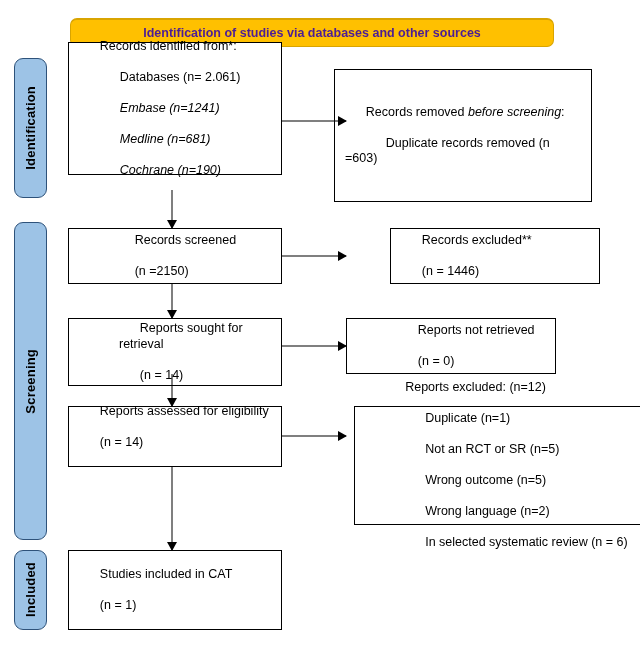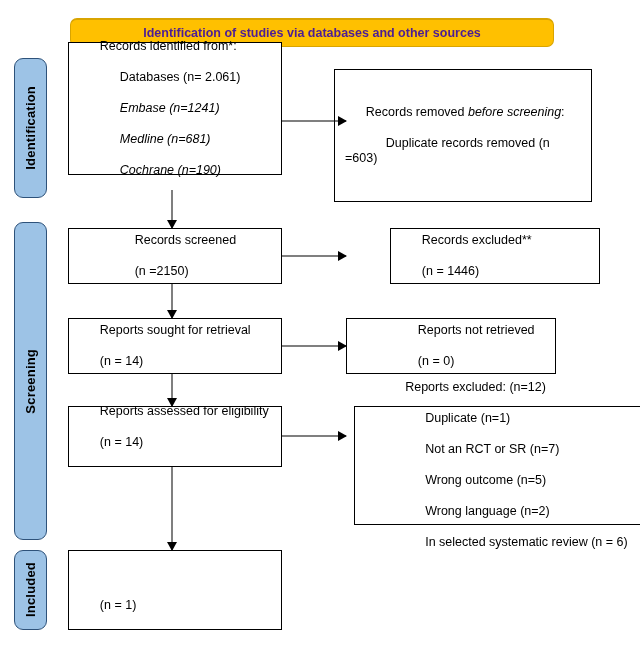--- a/index.html
+++ b/index.html
@@ -85,21 +85,21 @@
   }
   .node-box .node-text.indent-block { display: block; }
 
   .ital { font-style: italic; }
   .ind  { display: inline-block; width: 20px; }
 
   #box-identified       { left: 68px;  top: 42px;  width: 214px; height: 133px; }
   #box-removed          { left: 334px; top: 57px;  width: 258px; height: 133px; margin-top: 12px; }
   #box-screened         { left: 68px;  top: 228px; width: 214px; height: 56px; align-items: center;  }
   #box-records-excluded { left: 346px; top: 228px; width: 210px; height: 56px; margin-left: 44px;  }
-  #box-sought           { left: 68px;  top: 318px; width: 214px; height: 56px;  }
+  #box-sought           { left: 68px;  top: 318px; width: 214px; height: 68px; padding-left: 40px;  }
   #box-not-retrieved    { left: 346px; top: 318px; width: 210px; height: 56px; padding-left: 40px;  }
   #box-assessed         { left: 68px;  top: 406px; width: 214px; height: 61px; justify-content: flex-end;  }
   #box-reports-excluded { left: 354px; top: 406px; width: 304px; height: 119px; align-items: center; }
   #box-included         { left: 68px;  top: 550px; width: 214px; height: 80px;  }
 
   
   .arrow { position: absolute; }
   .arrow .line-h {
     position: absolute;
     left: 0; top: 50%;
@@ -213,30 +213,30 @@
     <div class="node-text indent-block">
       <span>Reports assessed for eligibility</span><br>
       <span>(n = 14)</span>
     </div>
   </div>
 
   <div class="node-box" id="box-reports-excluded">
     <div class="node-text indent-block">
       <span>Reports excluded: (n=12)</span><br>
       <span class="ind"></span><span>Duplicate (n=1)</span><br>
-      <span class="ind"></span><span>Not an RCT or SR (n=7)</span><br>
+      <span class="ind"></span><span>Not an RCT or SR (n=5)</span><br>
       <span class="ind"></span><span>Wrong outcome (n=5)</span><br>
       <span class="ind"></span><span>Wrong language (n=2)</span><br>
       <span class="ind"></span><span>In selected systematic review (n = 6)</span>
     </div>
   </div>
 
   <div class="node-box" id="box-included">
     <div class="node-text indent-block">
-      <br>
+      <span>Studies included in CAT</span><br>
       <span>(n = 1)</span>
     </div>
   </div>
 
   <div class="arrow" id="arrow-identified-to-removed">
     <div class="line-h"></div>
     <div class="head-right"></div>
   </div>
   <div class="arrow" id="arrow-screened-to-excluded">
     <div class="line-h"></div>

